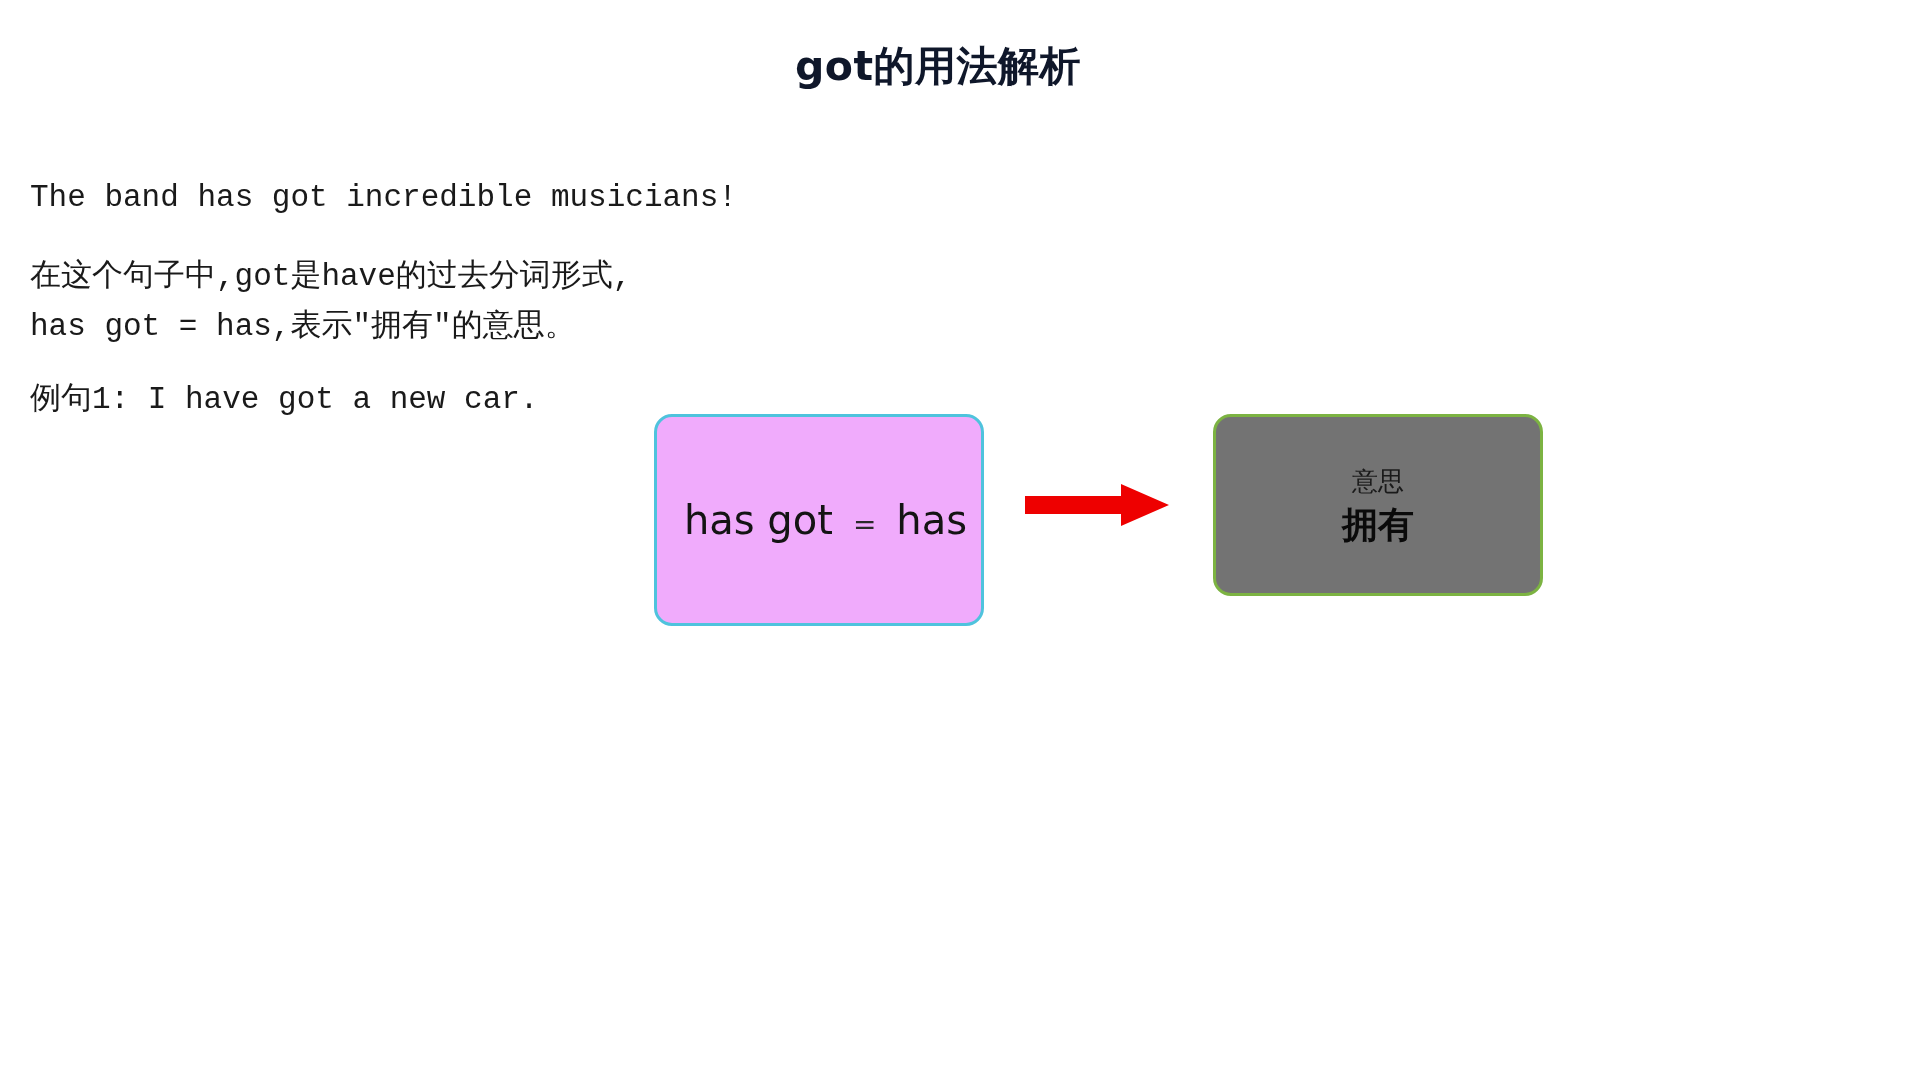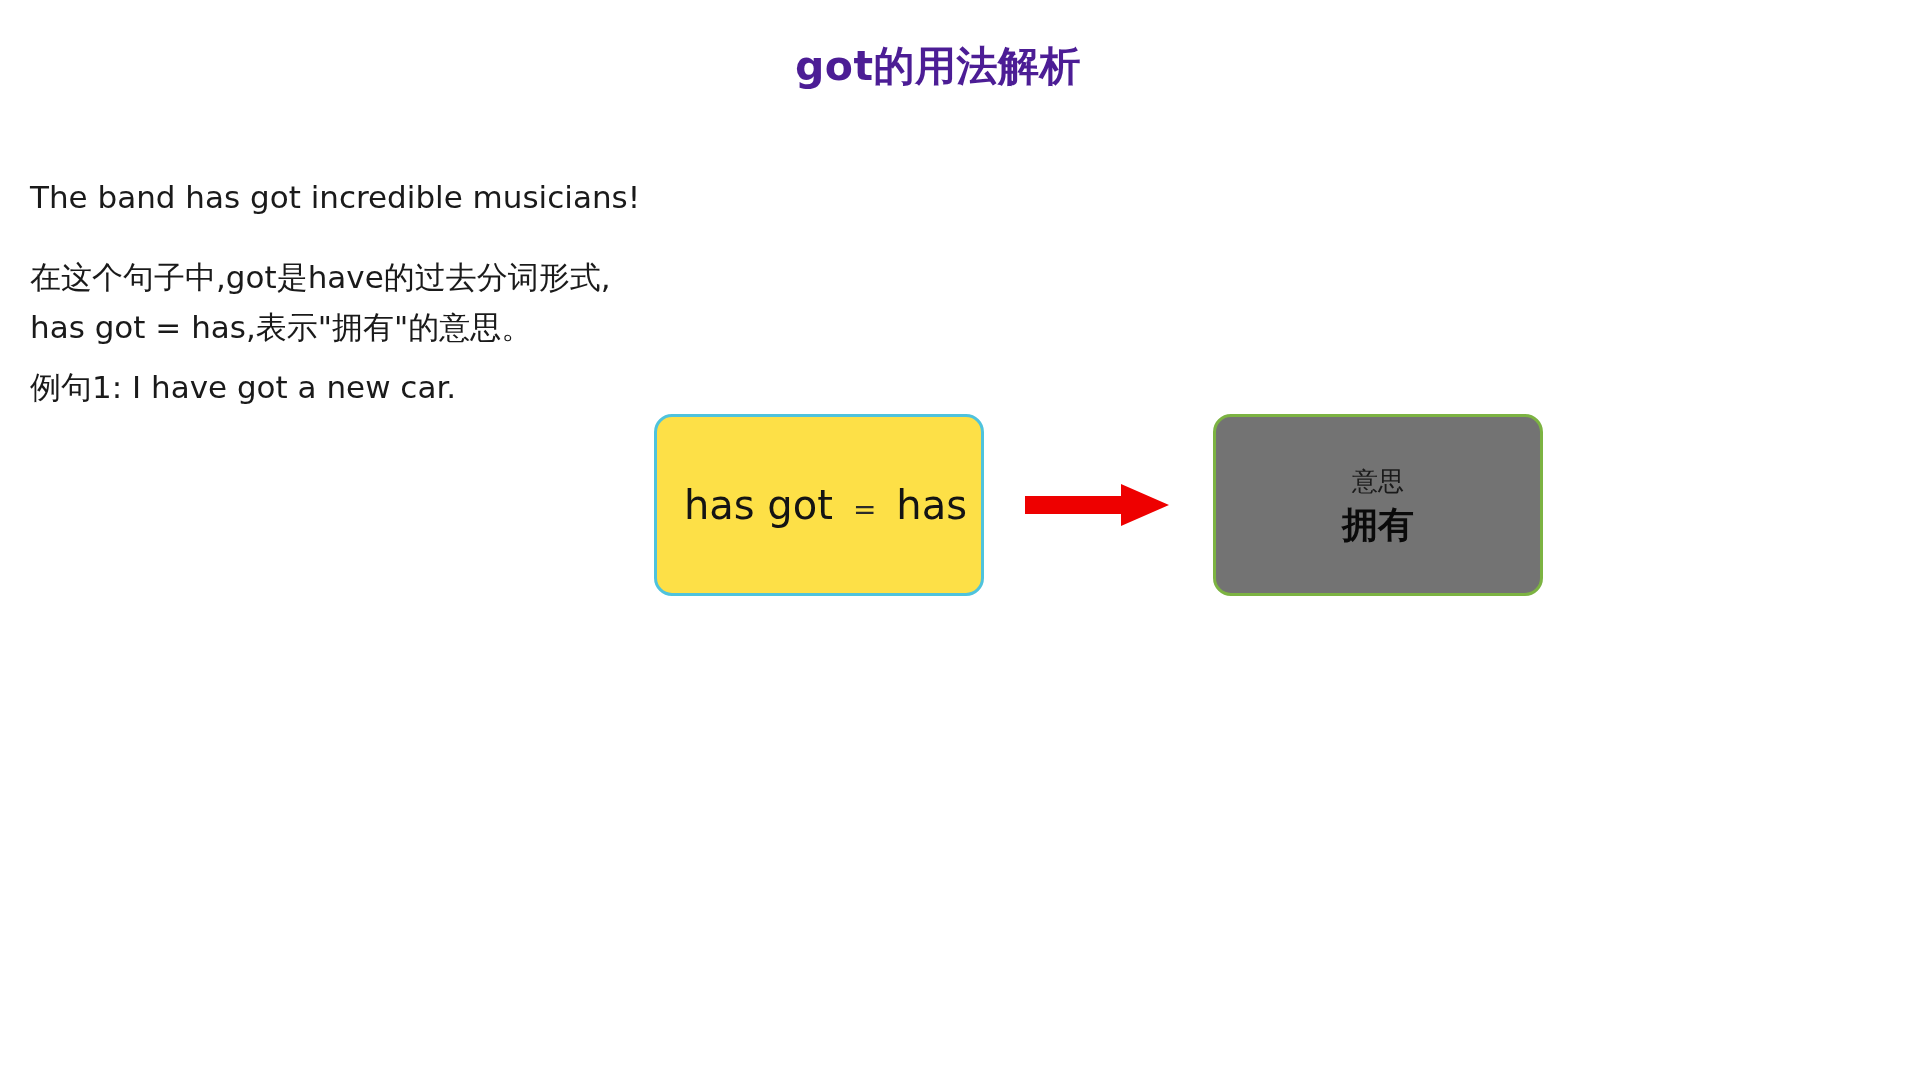--- a/index.html
+++ b/index.html
@@ -19,42 +19,43 @@
   
   .page-title {
     position: absolute;
     left: 0;
     top: 42px;
     width: 1876px;
     text-align: center;
     font-size: 41px;
     font-weight: bold;
     letter-spacing: 0.5px;
-    color: #4c1d95;
+    color: #0f172a;
     line-height: 1.2;
   }
 
   
   .left-column {
     position: absolute;
     left: 30px;
     top: 182px;
     width: 760px;
   }
   .para {
     font-size: 31px;
     line-height: 1.0;
     color: #1a1a1a;
     margin: 0 0 39px 0;
     white-space: nowrap;
+    font-family: Liberation Mono, monospace;
   }
   .para.multiline {
     white-space: normal;
     line-height: 1.62;
-    margin-bottom: 20px;
+    margin-bottom: 32px;
   }
   .para .ln {
     display: block;
     white-space: nowrap;
   }
 
   
   .diagram {
     position: absolute;
     left: 640px;
@@ -70,22 +71,22 @@
     display: flex;
     flex-direction: column;
     align-items: center;
     justify-content: center;
   }
 
   .box-equation {
     left: 14px;
     top: 9px;
     width: 330px;
-    height: 182px;
-    background: #fde047;
+    height: 212px;
+    background: #f0abfc;
     border: 3px solid #4fc3dd;
     padding-left: 13px;
   }
   .eq-row {
     display: flex;
     align-items: baseline;
     justify-content: center;
     gap: 20px;
     color: #141414;
   }

